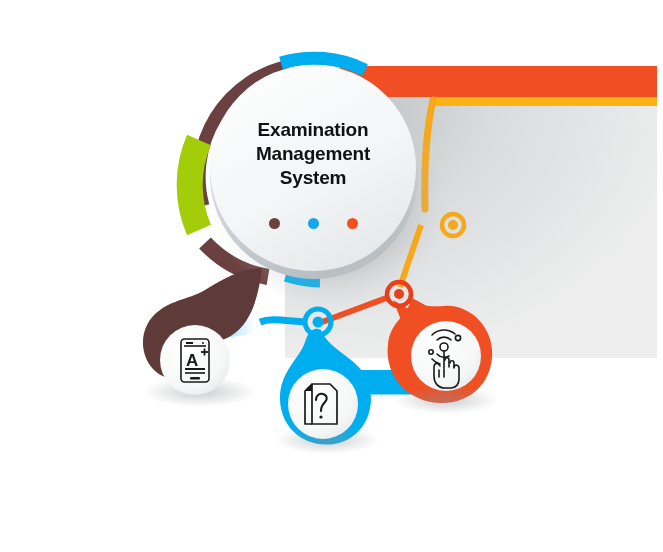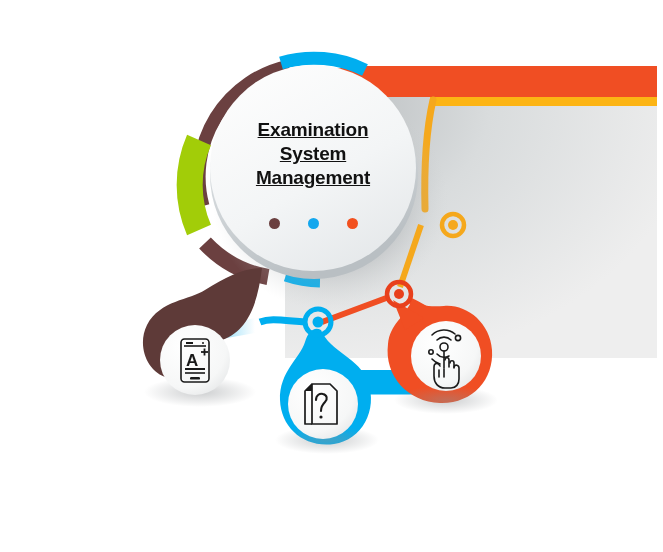--- a/index.html
+++ b/index.html
@@ -12,21 +12,20 @@
   .hub-text{
     position:absolute;
     left:233px; top:118px; width:160px;
     text-align:center;
     color:#111111;
     font-weight:bold;
     font-size:19px;
     line-height:24px;
     letter-spacing:-0.2px;
     pointer-events:none;
-    text-decoration:underline;
   }
   .hub-text .ln{display:block;white-space:nowrap;}
 
   .dots{
     position:absolute;left:233px;top:218px;width:160px;
     display:flex;justify-content:center;gap:28px;
   }
   .dot{width:11px;height:11px;border-radius:50%;}
 </style>
 </head>
@@ -188,22 +187,22 @@
       <circle cx="399" cy="294" r="5" fill="#e8401c"></circle>
     </g>
     <g>
       <circle cx="453" cy="225" r="11" fill="none" stroke="#f5a81c" stroke-width="4.5"></circle>
       <circle cx="453" cy="225" r="5" fill="#f5a81c"></circle>
     </g>
   </svg>
 
   <div class="hub-text">
     <span class="ln">Examination</span>
+    <span class="ln">Management</span>
     <span class="ln">System</span>
-    <span class="ln">Management</span>
   </div>
 
   <div class="dots">
     <span class="dot" style="background:#6b4040"></span>
     <span class="dot" style="background:#13a7ee"></span>
     <span class="dot" style="background:#f2501e"></span>
   </div>
 
 </div>
 

